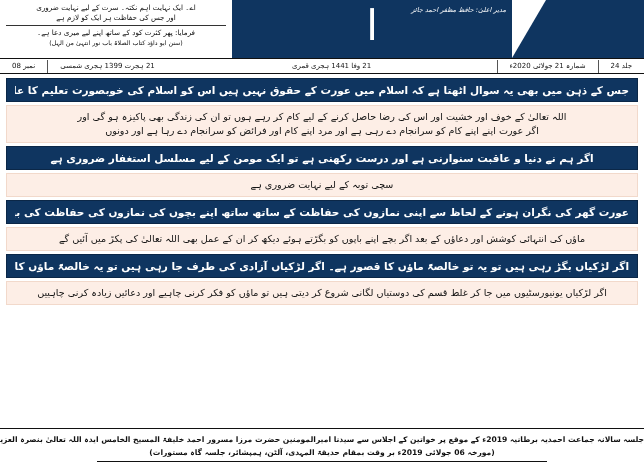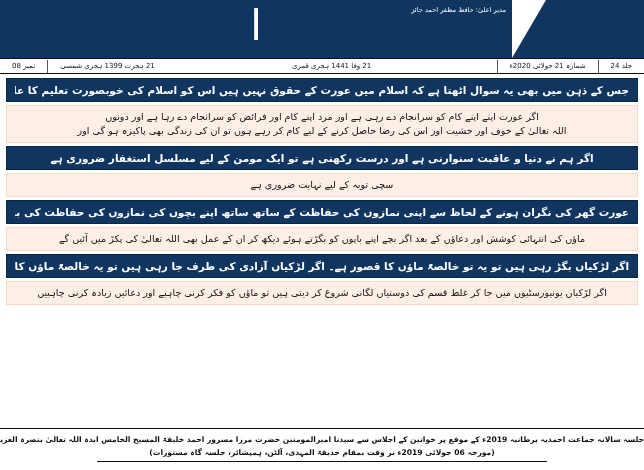--- a/index.html
+++ b/index.html
@@ -69,20 +69,21 @@
   .mast-editor {
     position: absolute;
     right: 6px;
     top: 6px;
     color: #ffffff;
     font-size: 6.6px;
     line-height: 9px;
     direction: rtl;
     text-align: right;
     white-space: nowrap;
+    font-style: italic;
   }
   .mast-right {
     width: 132px;
     background: #0f3560;
     position: relative;
   }
   .mast-right .ribbon {
     position: absolute;
     left: 0;
     top: 0;
@@ -182,20 +183,26 @@
     margin: 3px auto 0 auto;
     border-top: 1px solid #111;
   }
 </style>
 </head>
 <body>
 
 <div class="page">
 
   <div class="masthead">
+    <div class="mast-left">
+      <div class="ln">اے۔ ایک نہایت اہم نکتہ۔ سرت کے لیے نہایت ضروری</div>
+      <div class="ln">اور جس کی حفاظت ہر ایک کو لازم ہے</div>
+      <div class="ln sep">فرمایا: پھر کثرت کود کے ساتھ اپنے لیے میری دعا ہے۔</div>
+      <div class="ln small">(سنن ابو داؤد کتاب الصلاۃ باب نور انتہیٰ من الہل)</div>
+    </div>
 
     <div class="mast-center">
       <span class="logo-glyph">ا</span>
       <div class="mast-editor">مدیر اعلیٰ: حافظ مظفر احمد جائز</div>
     </div>
 
     <div class="mast-right">
       <div class="ribbon"></div>
     </div>
   </div>
@@ -208,22 +215,22 @@
     <div class="cell">نمبر 08</div>
   </div>
 
   <div class="body-wrap">
 
     <div class="block hl">
       <span class="l">جس کے ذہن میں بھی یہ سوال اٹھتا ہے کہ اسلام میں عورت کے حقوق نہیں ہیں اس کو اسلام کی خوبصورت تعلیم کا علم ہی نہیں</span>
     </div>
 
     <div class="block pl">
+      <span class="l">اللہ تعالیٰ کے خوف اور خشیت اور اس کی رضا حاصل کرنے کے لیے کام کر رہے ہوں تو ان کی زندگی بھی پاکیزہ ہو گی اور</span>
       <span class="l">اگر عورت اپنے اپنے کام کو سرانجام دے رہی ہے اور مرد اپنے کام اور فرائض کو سرانجام دے رہا ہے اور دونوں</span>
-      <span class="l">اللہ تعالیٰ کے خوف اور خشیت اور اس کی رضا حاصل کرنے کے لیے کام کر رہے ہوں تو ان کی زندگی بھی پاکیزہ ہو گی اور</span>
     </div>
 
     <div class="block hl">
       <span class="l">اگر ہم نے دنیا و عاقبت سنوارنی ہے اور درست رکھنی ہے تو ایک مومن کے لیے مسلسل استغفار ضروری ہے</span>
     </div>
 
     <div class="block pl">
       <span class="l">سچی توبہ کے لیے نہایت ضروری ہے</span>
     </div>
 

